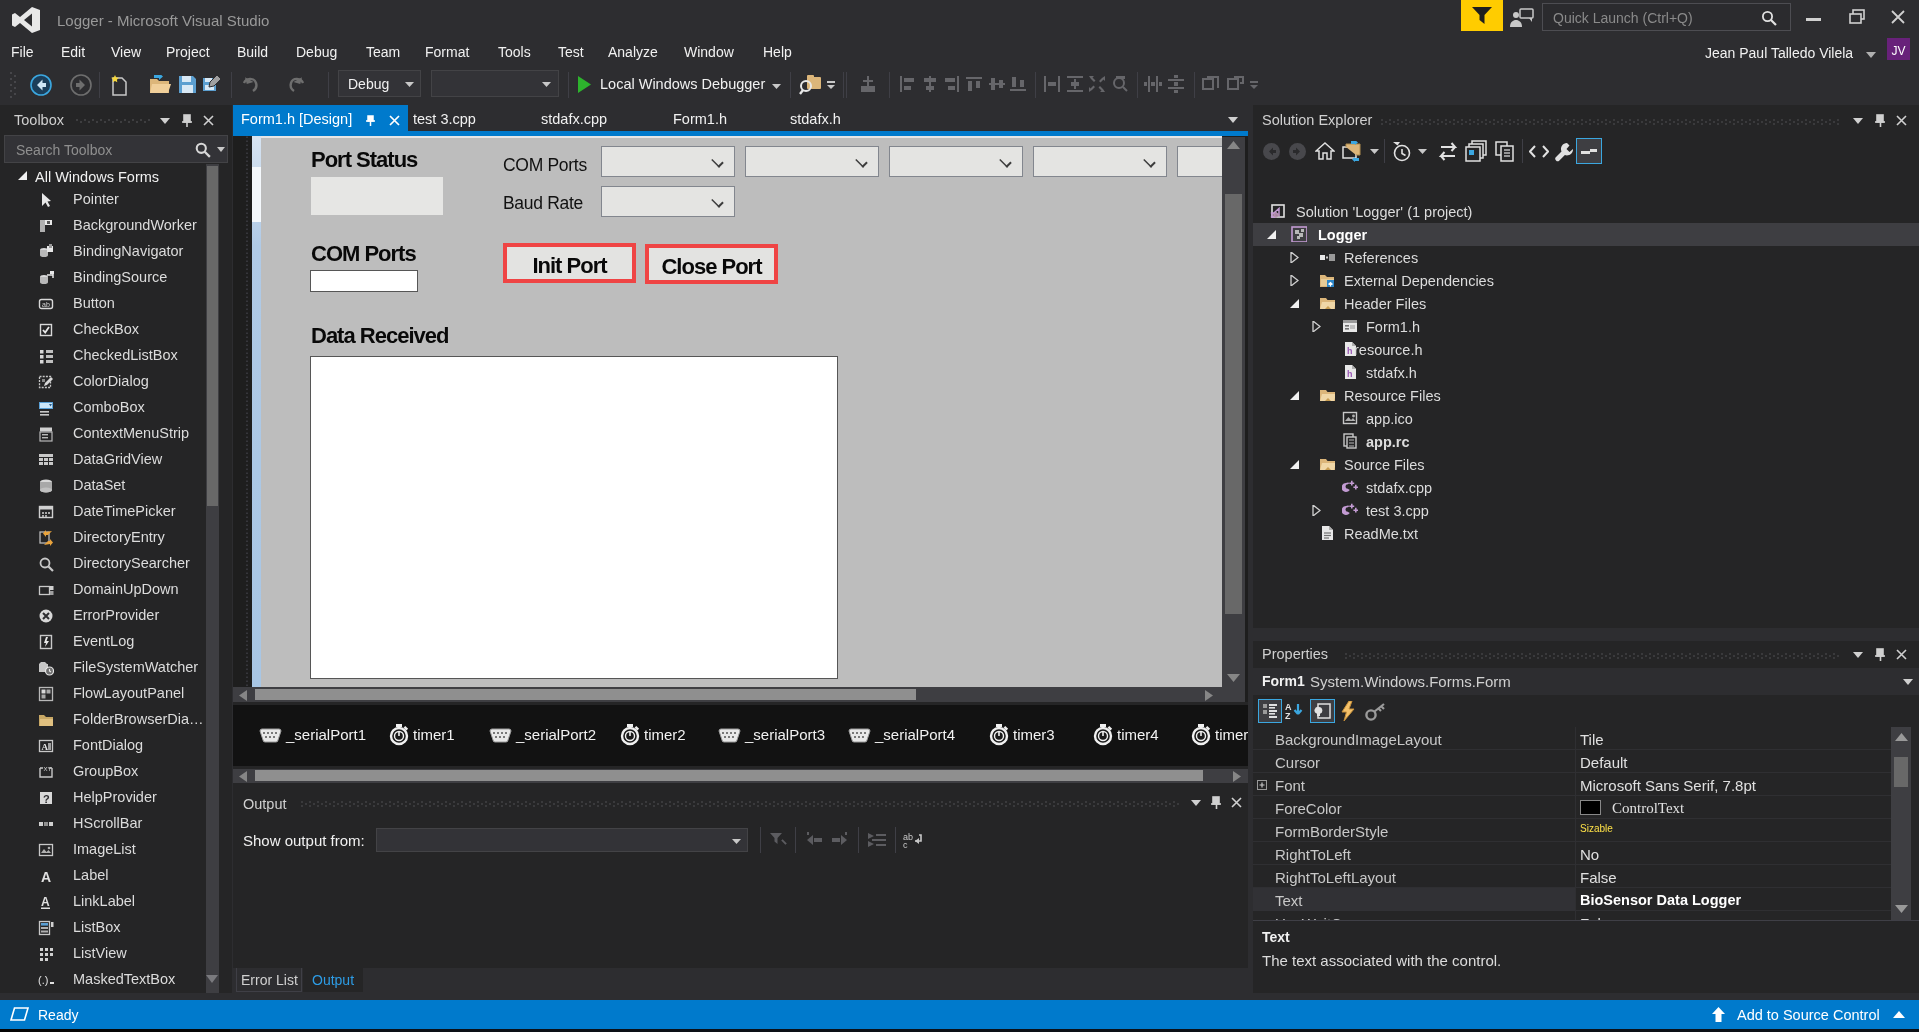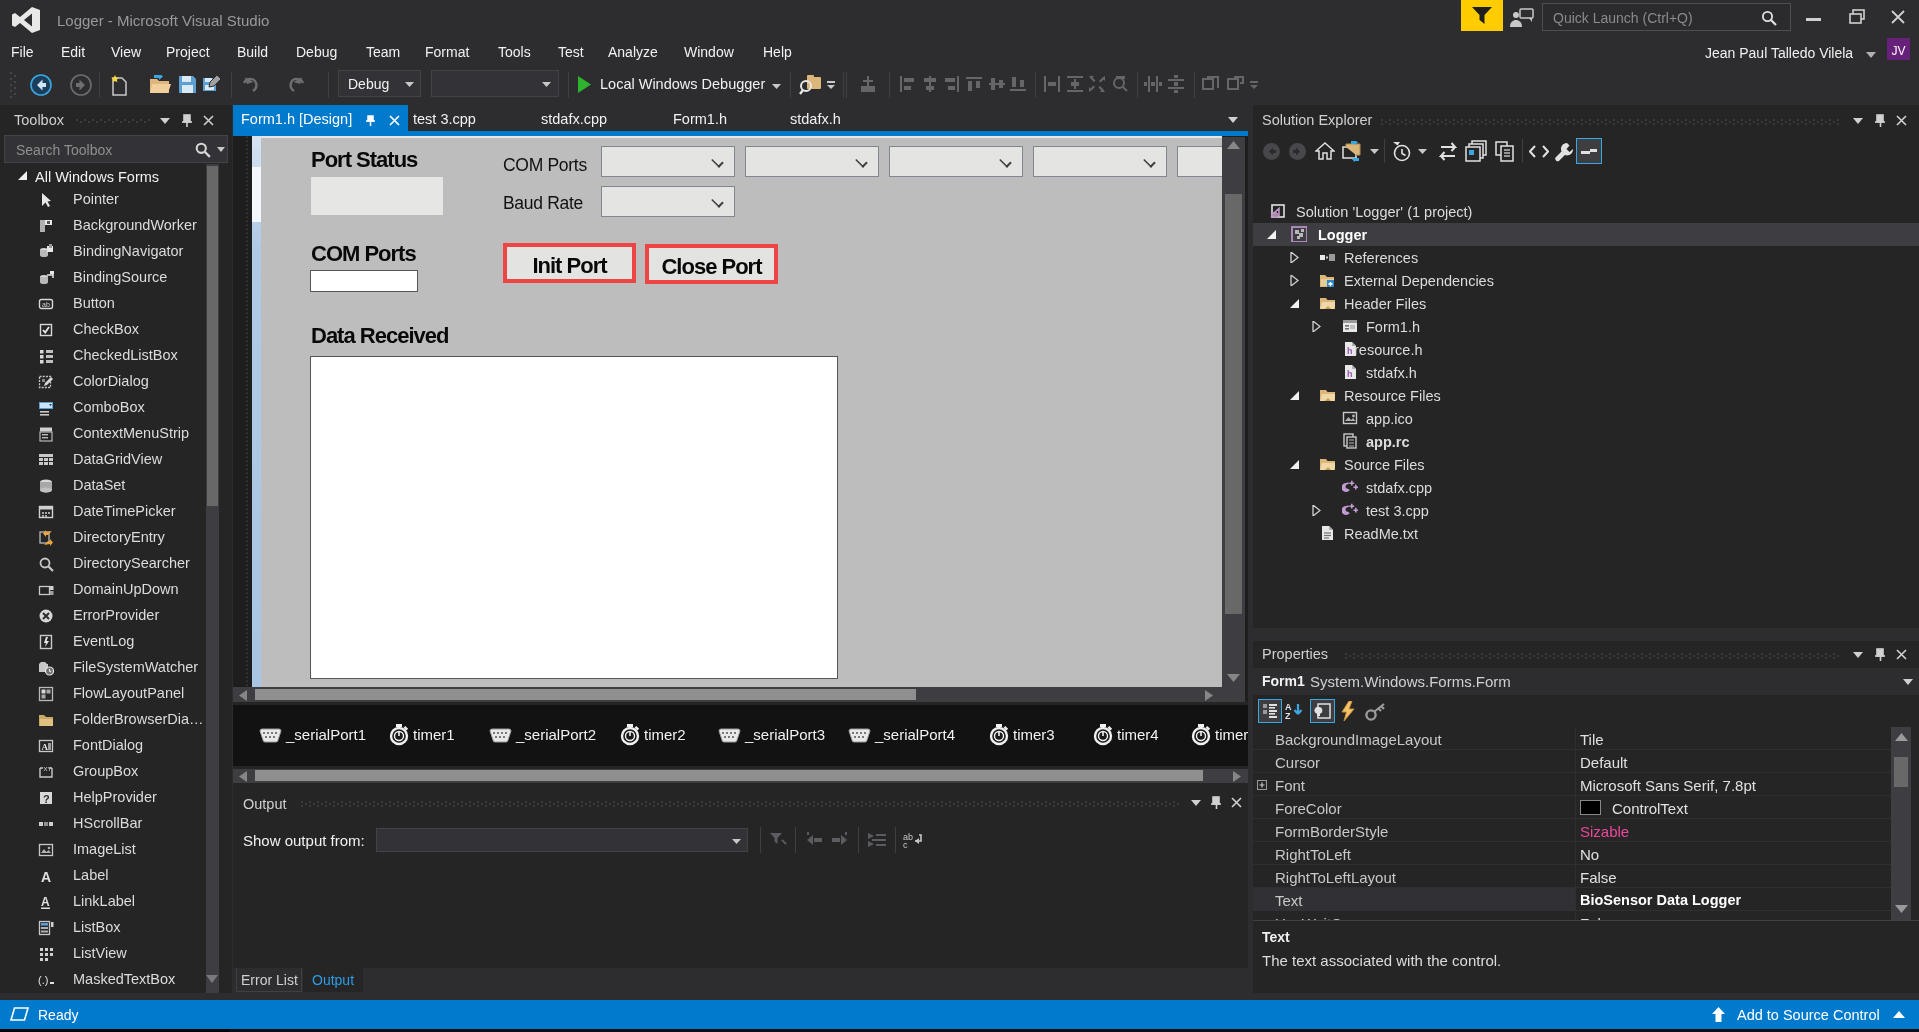--- a/index.html
+++ b/index.html
@@ -1183,24 +1183,24 @@
   <div class="abs" style="left:0;top:46px;width:638px;height:23px;border-bottom:1px solid #2f2f32;"></div>
   <svg class="abs" style="left:4px;top:53px;" width="10" height="10" viewBox="0 0 10 10">
         <rect x="0.5" y="0.5" width="9" height="9" fill="none" stroke="#9a9a9a" stroke-width="1"></rect>
         <path d="M2.5 5 h5 M5 2.5 v5" stroke="#c8c8c8" stroke-width="1.2"></path>
       </svg>
   <div class="abs" style="left:22px;top:50px;font-size:15px;color:#c8c8c8;white-space:nowrap;">Font</div>
   <div class="abs" style="left:327px;top:50px;font-size:15px;font-weight:normal;color:#e0e0e0;white-space:nowrap;">Microsoft Sans Serif, 7.8pt</div>
   <div class="abs" style="left:0;top:69px;width:638px;height:23px;border-bottom:1px solid #2f2f32;"></div>
   <div class="abs" style="left:22px;top:73px;font-size:15px;color:#c8c8c8;white-space:nowrap;">ForeColor</div>
   <div class="abs" style="left:327px;top:73px;width:21px;height:15px;background:#000;border:1px solid #888;"></div>
-  <div class="abs" style="left:359px;top:73px;font-size:15px;color:#e0e0e0;white-space:nowrap;">ControlText</div>
+  <div class="abs" style="left:359px;top:73px;font-size:15px;color:#e0e0e0;white-space:nowrap;font-family:Liberation Serif, serif;">ControlText</div>
   <div class="abs" style="left:0;top:92px;width:638px;height:23px;border-bottom:1px solid #2f2f32;"></div>
   <div class="abs" style="left:22px;top:96px;font-size:15px;color:#c8c8c8;white-space:nowrap;">FormBorderStyle</div>
-  <div class="abs" style="left:327px;top:96px;font-size:15px;font-weight:normal;color:#ec4899;white-space:nowrap;">Sizable</div>
+  <div class="abs" style="left:327px;top:96px;font-size:10px;font-weight:normal;color:#fde047;white-space:nowrap;">Sizable</div>
   <div class="abs" style="left:0;top:115px;width:638px;height:23px;border-bottom:1px solid #2f2f32;"></div>
   <div class="abs" style="left:22px;top:119px;font-size:15px;color:#c8c8c8;white-space:nowrap;">RightToLeft</div>
   <div class="abs" style="left:327px;top:119px;font-size:15px;font-weight:normal;color:#e0e0e0;white-space:nowrap;">No</div>
   <div class="abs" style="left:0;top:138px;width:638px;height:23px;border-bottom:1px solid #2f2f32;"></div>
   <div class="abs" style="left:22px;top:142px;font-size:15px;color:#c8c8c8;white-space:nowrap;">RightToLeftLayout</div>
   <div class="abs" style="left:327px;top:142px;font-size:15px;font-weight:normal;color:#e0e0e0;white-space:nowrap;">False</div>
   <div class="abs" style="left:0;top:161px;width:638px;height:23px;border-bottom:1px solid #2f2f32;"></div>
   <div class="abs" style="left:0;top:161px;width:322px;height:23px;background:#313135;"></div>
   <div class="abs" style="left:22px;top:165px;font-size:15px;color:#c8c8c8;white-space:nowrap;">Text</div>
   <div class="abs" style="left:327px;top:165px;font-size:14.5px;font-weight:bold;color:#ffffff;white-space:nowrap;">BioSensor Data Logger</div>

